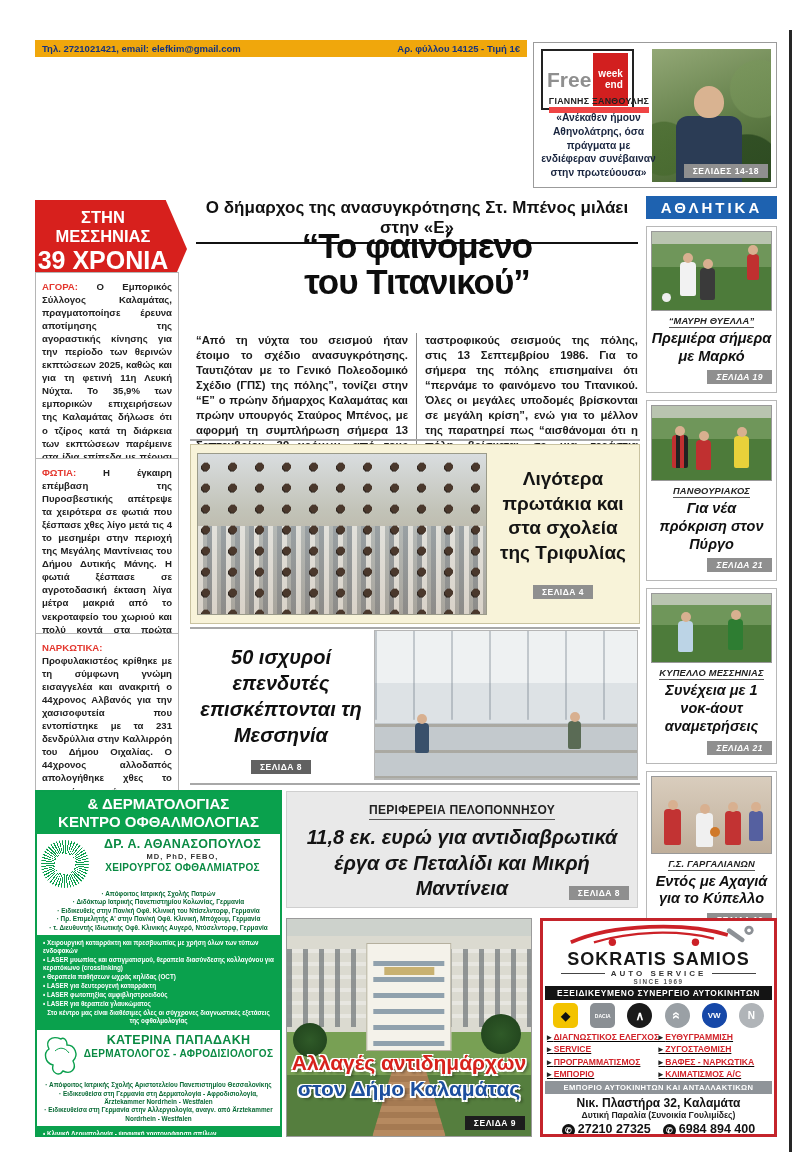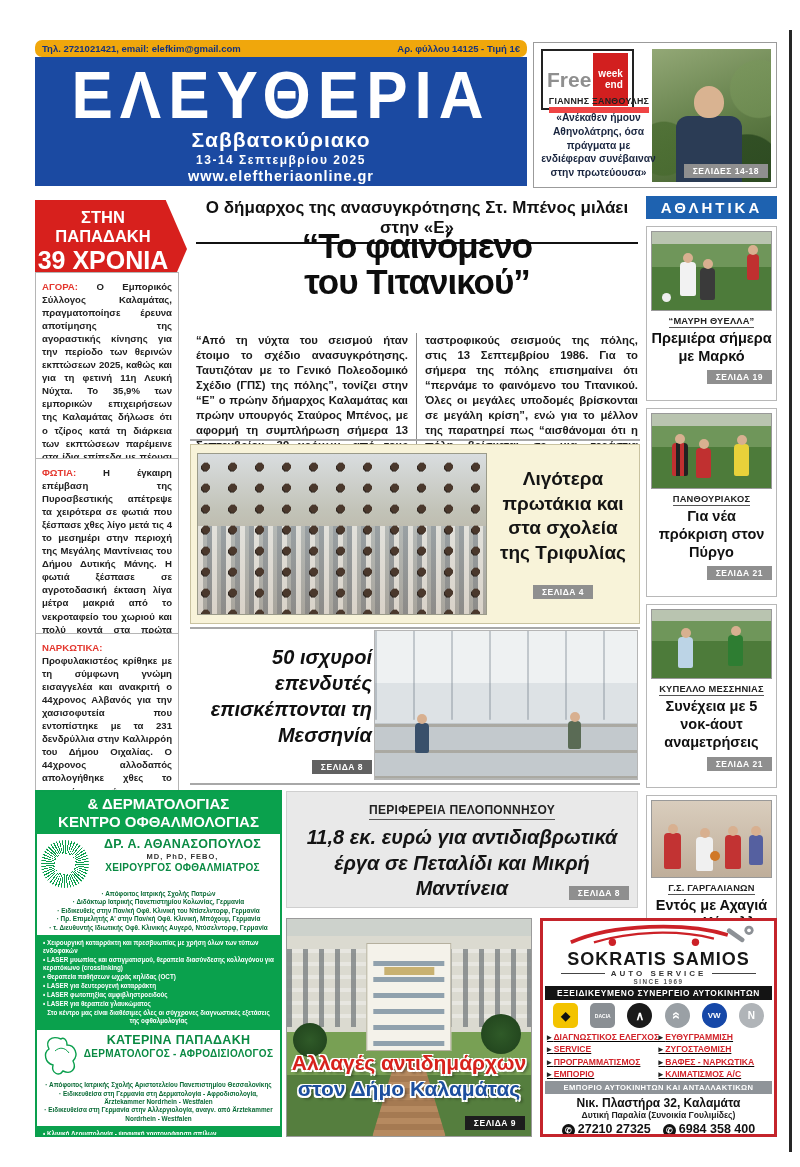--- a/index.html
+++ b/index.html
@@ -2,21 +2,21 @@
 <html><head>
 <meta charset="utf-8">
 <style>
   html,body{margin:0;padding:0;background:#fff;}
   *{box-sizing:border-box;font-family:"Liberation Sans",sans-serif;}
   #page{position:relative;width:800px;height:1167px;background:#fff;overflow:hidden;}
 
   
   .topbar{position:absolute;left:35px;top:40px;width:492px;height:17px;background:#f0a70c;
     display:flex;justify-content:space-between;align-items:center;padding:0 7px;
-    font-size:9.5px;font-weight:700;color:#15337d;border-radius:7px;}
+    font-size:9.5px;font-weight:700;color:#15337d;}
   .masthead{position:absolute;left:35px;top:57px;width:492px;height:129px;background:#1b4aa2;
     color:#fff;text-align:center;}
   .mh-title{font-size:62px;font-weight:800;letter-spacing:7px;line-height:1;margin-top:7px;transform:scaleY(1.08);}
   .mh-edition{font-size:21px;font-weight:800;margin-top:2px;letter-spacing:1px;}
   .mh-date{font-size:12px;font-weight:700;letter-spacing:1.5px;margin-top:1px;}
   .mh-site{font-size:14.5px;font-weight:800;letter-spacing:1px;margin-top:1px;}
 
   
   .fw{position:absolute;left:533px;top:42px;width:244px;height:146px;background:#fff;border:1px solid #9b9b9b;}
   .fw-logo{position:absolute;left:7px;top:6px;display:inline-flex;align-items:center;gap:2px;
@@ -69,21 +69,21 @@
   
   .brief{position:absolute;left:35px;width:144px;border:1px solid #b5b5b5;background:#fff;
     padding:7px 6px;font-size:9.6px;font-weight:700;color:#222;line-height:1.36;text-align:justify;}
   .brief .lbl{color:#e4372e;font-weight:800;}
   .brief .pg{font-weight:800;color:#111;margin-left:6px;}
 
   
   .sports{position:absolute;left:646px;top:196px;width:131px;display:flex;flex-direction:column;gap:7px;}
   .sports-head{background:#1e62b0;color:#fff;text-align:center;font-size:15px;font-weight:800;
     letter-spacing:3px;padding:3px 0;}
-  .scard{border:1px solid #b8b8b8;background:#fff;padding:4px 4px 16px;text-align:center;}
+  .scard{border:1px solid #b8b8b8;background:#fff;padding:4px 4px 8px;text-align:center;font-style:italic;}
   .sphoto{width:100%;border:1px solid #999;overflow:hidden;position:relative;}
   .stag{font-size:9.3px;font-weight:800;color:#222;margin-top:5px;letter-spacing:.2px;}
   .stag span{border-bottom:1px solid #555;padding-bottom:1px;}
   .stitle{font-size:14.5px;font-weight:800;color:#101010;line-height:1.22;margin-top:4px;}
   .scard .badge{margin-top:5px;align-self:flex-end;float:right;}
 
   
   .person{position:absolute;border-radius:4px 4px 2px 2px;}
   .person::before{content:"";position:absolute;top:-9px;left:50%;transform:translateX(-50%);
     width:10px;height:10px;border-radius:50%;background:#d8b090;}
@@ -103,21 +103,21 @@
       repeating-linear-gradient(90deg,rgba(255,255,255,.55) 0 5px,rgba(165,178,190,.4) 5px 9px,rgba(85,108,140,.35) 9px 14px),
       linear-gradient(180deg,#d9dddf 0%,#c2c3b8 35%,#ab9c86 100%);
     background-size:27px 21px,27px 21px,100% 55%,100% 100%;
     background-position:0 35%,13px 45%,bottom,0 0;
     background-repeat:repeat,repeat,no-repeat,no-repeat;}
   .schools-txt{position:absolute;left:300px;top:22px;width:144px;text-align:center;
     font-size:19px;font-weight:800;color:#141414;line-height:1.3;}
   .schools-badge{position:absolute;left:300px;top:136px;width:144px;text-align:center;}
 
   
-  .invest{position:absolute;left:190px;top:636px;width:182px;height:142px;background:#fff;text-align:right;}
+  .invest{position:absolute;left:190px;top:636px;width:182px;height:142px;background:#fff;text-align:center;}
   .invest-title{font-size:20px;font-weight:800;font-style:italic;color:#101010;line-height:1.3;margin-top:8px;}
   .invest .badge{margin-top:12px;}
   .office{position:absolute;left:374px;top:630px;width:264px;height:150px;border:1px solid #b5b5b5;overflow:hidden;
     background-image:
       repeating-linear-gradient(90deg,rgba(110,122,134,.35) 0 2px,transparent 2px 38px),
       repeating-linear-gradient(0deg,rgba(140,130,110,.45) 0 3px,transparent 3px 26px),
       linear-gradient(180deg,#eef1f2 0 35%,#dde2e5 35% 62%,#c3c9cd 62% 100%);
     background-size:100% 60%,100% 45%,100% 100%;
     background-position:top,bottom,0 0;background-repeat:no-repeat;}
 
@@ -200,47 +200,41 @@
 </head>
 <body>
 
 <div id="page">
 
   <div class="topbar">
     <span>Τηλ. 2721021421, email: elefkim@gmail.com</span>
     <span>Αρ. φύλλου 14125 - Τιμή 1€</span>
   </div>
 
-  <div class="masthead">
-    <div class="mh-title">ΕΛΕΥΘΕΡΙΑ</div>
-    <div class="mh-edition">Σαββατοκύριακο</div>
-    <div class="mh-date">13-14 Σεπτεμβρίου 2025</div>
-    <div class="mh-site">www.eleftheriaonline.gr</div>
-  </div>
 
   <div class="fw">
     <div class="fw-logo">
       <span class="fw-free">Free</span>
       <span class="fw-red">
         <span>week</span>
         <span>end</span>
       </span>
     </div>
     <div class="fw-photo">
       <div class="fw-man"></div>
       <span class="badge fw-badge">ΣΕΛΙΔΕΣ 14-18</span>
     </div>
     <div class="fw-author">
       <span>ΓΙΑΝΝΗΣ ΞΑΝΘΟΥΛΗΣ</span>
     </div>
     <div class="fw-quote">«Ανέκαθεν ήμουν Αθηνολάτρης, όσα πράγματα με ενδιέφεραν συνέβαιναν στην πρωτεύουσα»</div>
   </div>
 
   <div class="flag">
-    <div class="flag-l1">ΣΤΗΝ ΠΑΠΑΔΑΚΗ</div>
+    <div class="flag-l1">ΣΤΗΝ ΜΕΣΣΗΝΙΑΣ</div>
     <div class="flag-l2">39 ΧΡΟΝΙΑ</div>
     <div class="flag-l3">ΜΕΤΑ ΤΟΝ ΣΕΙΣΜΟ</div>
   </div>
 
   <div class="kicker">Ο δήμαρχος της ανασυγκρότησης Στ. Μπένος μιλάει στην «Ε»</div>
   <div class="headline">
     <div>“Το φαινόμενο</div>
     <div>του Τιτανικού”</div>
   </div>
   <div class="lead">
@@ -286,21 +280,21 @@
       <div class="stitle">Για νέα πρόκριση στον Πύργο</div>
       <span class="badge">ΣΕΛΙΔΑ 21</span>
     </div>
 
     <div class="scard">
       <div class="sphoto grass" style="height:70px;">
         <div class="person" style="left:26px;bottom:10px;width:15px;height:31px;background:#bcd4e6;"></div>
         <div class="person" style="right:28px;bottom:12px;width:15px;height:31px;background:#2e7d32;"></div>
       </div>
       <div class="stag"><span>ΚΥΠΕΛΛΟ ΜΕΣΣΗΝΙΑΣ</span></div>
-      <div class="stitle">Συνέχεια με 5 νοκ-άουτ αναμετρήσεις</div>
+      <div class="stitle">Συνέχεια με 1 νοκ-άουτ αναμετρήσεις</div>
       <span class="badge">ΣΕΛΙΔΑ 21</span>
     </div>
 
     <div class="scard">
       <div class="sphoto" style="height:78px;background:linear-gradient(180deg,#d9cdbd,#bfae9a);">
         <div class="person" style="left:12px;bottom:8px;width:17px;height:36px;background:#c23333;"></div>
         <div class="person" style="left:44px;bottom:6px;width:17px;height:34px;background:#f0f0f0;"></div>
         <div class="person" style="right:30px;bottom:8px;width:16px;height:34px;background:#c23333;"></div>
         <div class="person" style="right:8px;bottom:12px;width:14px;height:30px;background:#5560a0;"></div>
         <div style="position:absolute;left:58px;bottom:16px;width:10px;height:10px;border-radius:50%;background:#d07828;"></div>
@@ -439,18 +433,18 @@
         <div>ΖΥΓΟΣΤΑΘΜΙΣΗ</div>
         <div>ΒΑΦΕΣ - ΝΑΡΚΩΤΙΚΑ</div>
         <div>ΚΛΙΜΑΤΙΣΜΟΣ A/C</div>
       </div>
     </div>
     <div class="auto-banner2">ΕΜΠΟΡΙΟ ΑΥΤΟΚΙΝΗΤΩΝ ΚΑΙ ΑΝΤΑΛΛΑΚΤΙΚΩΝ</div>
     <div class="auto-addr1">Νικ. Πλαστήρα 32, Καλαμάτα</div>
     <div class="auto-addr2">Δυτική Παραλία (Συνοικία Γουλιμίδες)</div>
     <div class="auto-phones">
       <span><span class="pic">✆</span><span>27210 27325</span></span>
-      <span><span class="pic">✆</span><span>6984 358 400</span></span>
+      <span><span class="pic">✆</span><span>6984 894 400</span></span>
     </div>
     
   </div>
 
 </div>
 
 </body></html>

